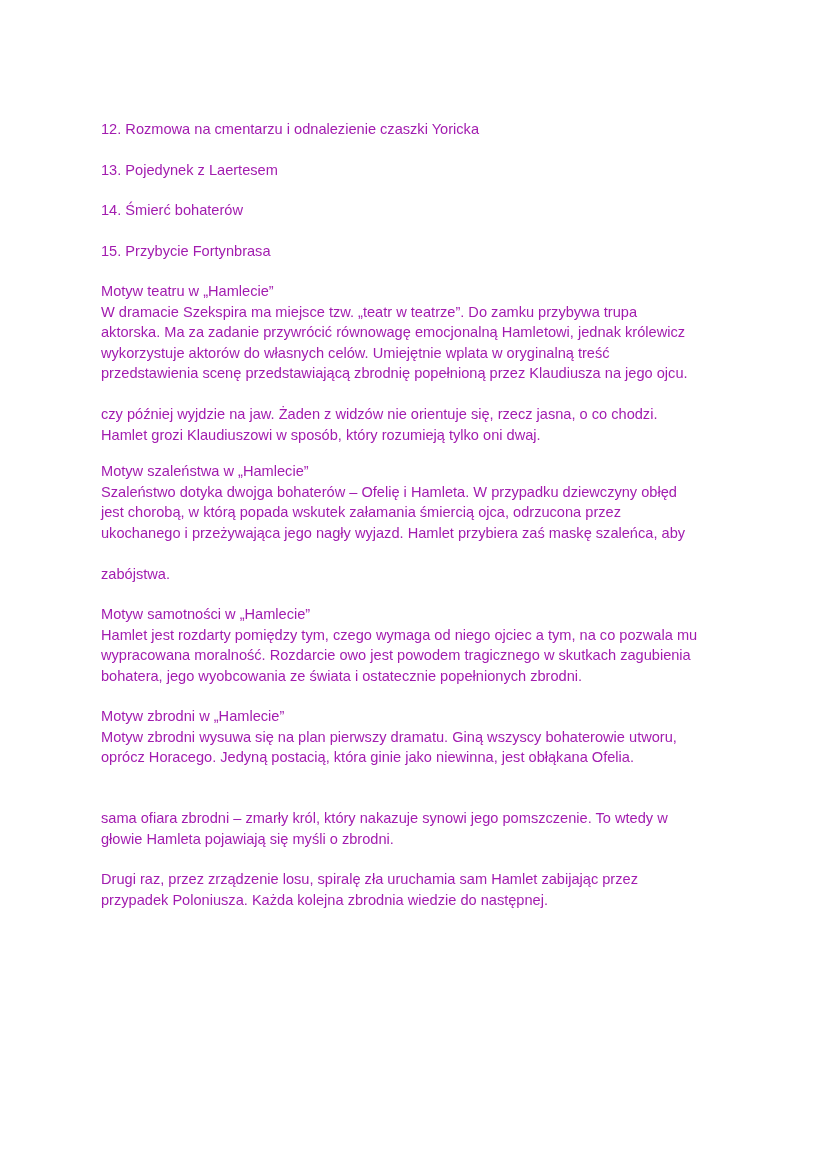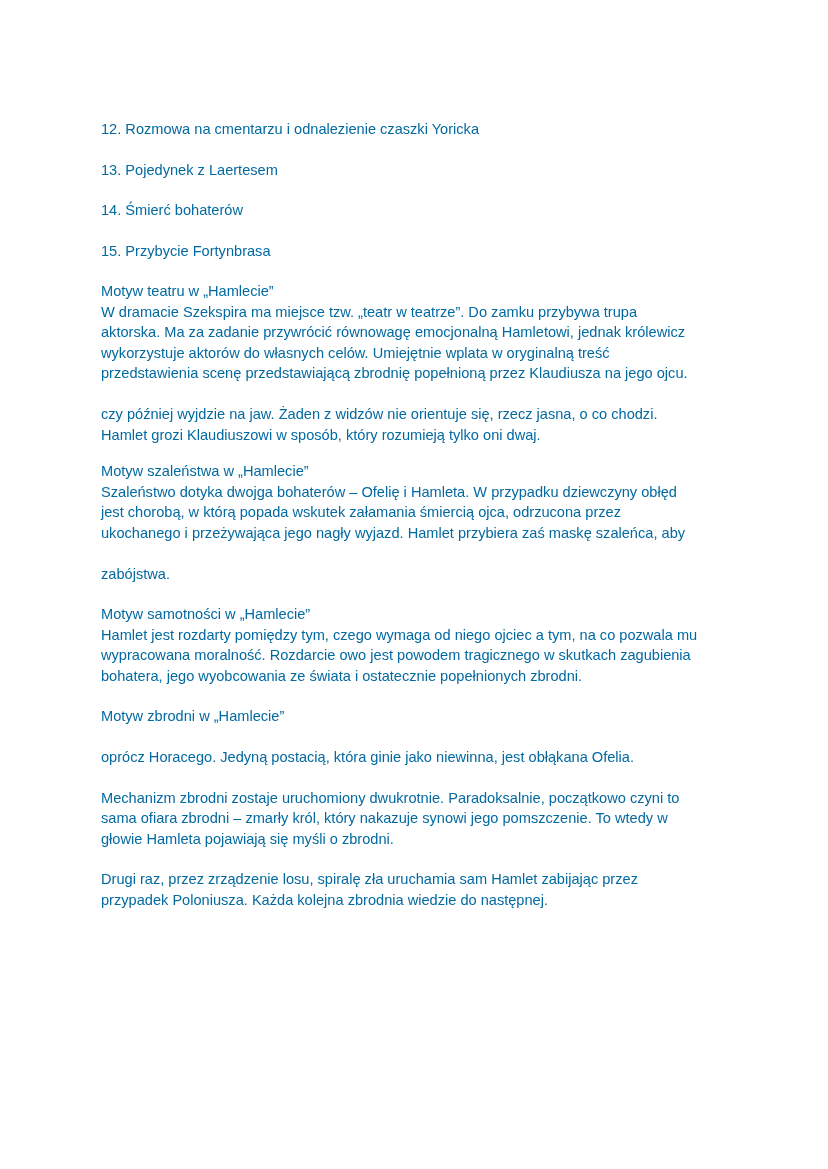--- a/index.html
+++ b/index.html
@@ -1,21 +1,21 @@
 <!DOCTYPE html>
 <html><head>
 <meta charset="utf-8">
 <style>
   html, body { margin: 0; padding: 0; background: #ffffff; }
   body { width: 828px; height: 1169px; position: relative; overflow: hidden; }
   .page {
     position: absolute; left: 0; top: 0; width: 828px; height: 1169px;
     background: #ffffff;
     font-family: "Liberation Sans", sans-serif;
-    font-size: 14.6px; color: #0369a1;
+    font-size: 14.6px; color: #a21caf;
   }
   .line {
     position: absolute; left: 101px; white-space: nowrap;
     line-height: 20px; height: 20px;
   }
 </style>
 </head>
 <body>
 
 <div class="page">
@@ -38,22 +38,22 @@
   <div class="line" style="top:502px">jest chorobą, w którą popada wskutek załamania śmiercią ojca, odrzucona przez</div>
   <div class="line" style="top:523px">ukochanego i przeżywająca jego nagły wyjazd. Hamlet przybiera zaś maskę szaleńca, aby</div>
   <div class="line" style="top:564px">zabójstwa.</div>
 
   <div class="line" style="top:604px">Motyw samotności w „Hamlecie”</div>
   <div class="line" style="top:625px">Hamlet jest rozdarty pomiędzy tym, czego wymaga od niego ojciec a tym, na co pozwala mu</div>
   <div class="line" style="top:645px">wypracowana moralność. Rozdarcie owo jest powodem tragicznego w skutkach zagubienia</div>
   <div class="line" style="top:666px">bohatera, jego wyobcowania ze świata i ostatecznie popełnionych zbrodni.</div>
 
   <div class="line" style="top:706px">Motyw zbrodni w „Hamlecie”</div>
+  <div class="line" style="top:727px">Motyw zbrodni wysuwa się na plan pierwszy dramatu. Giną wszyscy bohaterowie utworu,</div>
   <div class="line" style="top:747px">oprócz Horacego. Jedyną postacią, która ginie jako niewinna, jest obłąkana Ofelia.</div>
 
-  <div class="line" style="top:788px">Mechanizm zbrodni zostaje uruchomiony dwukrotnie. Paradoksalnie, początkowo czyni to</div>
   <div class="line" style="top:808px">sama ofiara zbrodni – zmarły król, który nakazuje synowi jego pomszczenie. To wtedy w</div>
   <div class="line" style="top:869px">Drugi raz, przez zrządzenie losu, spiralę zła uruchamia sam Hamlet zabijając przez</div>
 
   <div class="line" style="top:829px">głowie Hamleta pojawiają się myśli o zbrodni.</div>
   <div class="line" style="top:890px">przypadek Poloniusza. Każda kolejna zbrodnia wiedzie do następnej.</div>
 
 </div>
 
 </body></html>

